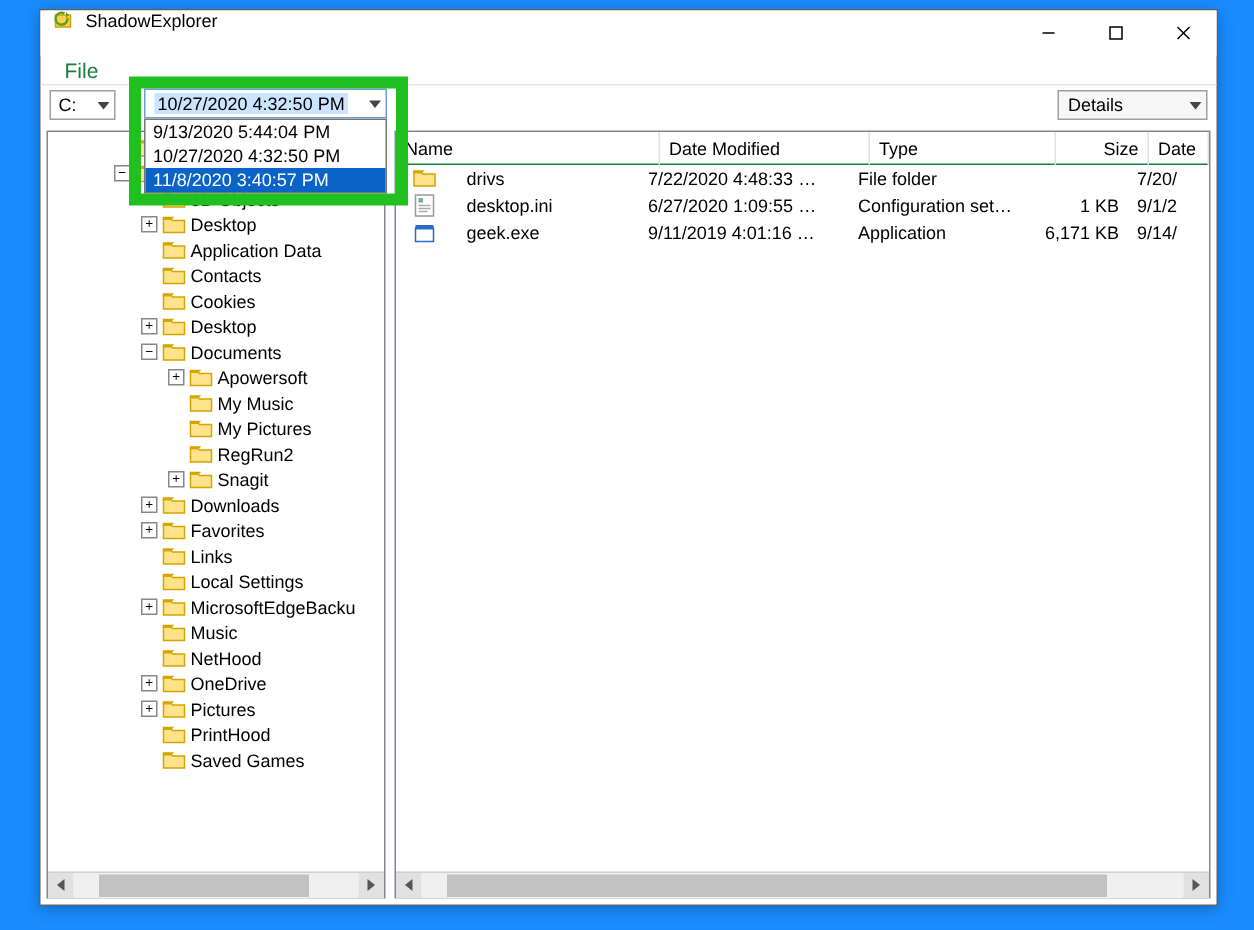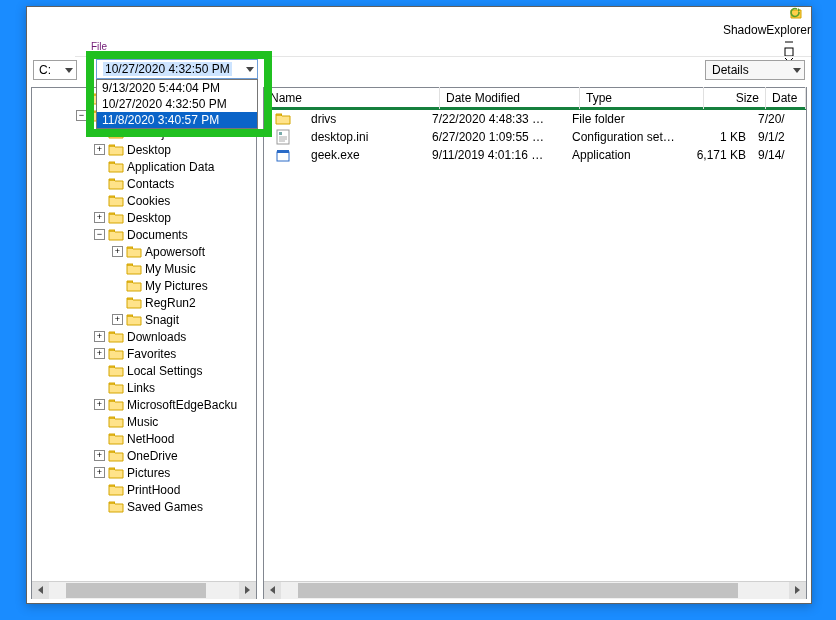--- a/index.html
+++ b/index.html
@@ -22,42 +22,40 @@
     background: #fff;
     border: 1px solid #606060;
     box-shadow: 0 2px 10px rgba(0,0,0,.25);
     display: flex;
     flex-direction: column;
   }
   .titlebar {
     height: 30px;
     background: #fff;
     display: flex;
-    align-items: flex-end;
+    align-items: flex-start;
     padding: 0 0 0 8px;
-    flex-direction: column;
   }
   .titlebar .app-icon {
     width: 16px; height:16px; margin-right:6px;
     display:flex; align-items:center; justify-content:center;
   }
   .titlebar .title { flex: 1; color:#000; font-size:12px; }
   .winbtn {
     width: 45px; height: 30px; display:flex; align-items:center; justify-content:center;
     color:#000;
   }
   .menubar {
     height: 20px;
     padding: 0 8px;
     display:flex;
     align-items:center;
-    font-size:10px;
-    color:#701a75;
+    font-size:14px;
+    color:#15803d;
     border-bottom: 1px solid #e5e5e5;
-    margin-left: 48px;
   }
   .menubar .menuitem { padding: 2px 8px; }
   .toolbar-row {
     height: 26px;
     display:flex;
     align-items:center;
     padding: 2px 6px;
     gap: 10px;
     position:relative;
   }
@@ -138,21 +136,21 @@
   }
   .listpane {
     flex:1;
     border:1px solid #828790;
     background:#fff;
     display:flex; flex-direction:column;
     min-height:0;
   }
   .list-header {
     display:flex;
-    border-bottom:3px solid #15803d;
+    border-bottom:1px solid #15803d;
     font-size:12px;
     color:#000;
     background:#fff;
     height: 22px;
     align-items:center;
   }
   .list-header .col {
     padding: 0 6px;
     border-right:1px solid #e0e0e0;
     line-height:22px;
@@ -459,32 +457,32 @@
           </div>
           <div class="treeitem">
             <span class="ind" style="width:62px"></span>
             <span class="expando none"></span>
             <span class="ticonf">
               <svg width="16" height="14" viewBox="0 0 16 14">
                 <path d="M1 3 L6 3 L7 4 L15 4 L15 12 L1 12 Z" fill="#ffe38a" stroke="#d4a500"></path>
                 <path d="M1 3 L6 3 L7 2 L1 2 Z" fill="#ffcf4a" stroke="#d4a500"></path>
               </svg>
             </span>
+            <span class="tlabel">Links</span>
+          </div>
+          <div class="treeitem">
+            <span class="ind" style="width:62px"></span>
+            <span class="expando none"></span>
+            <span class="ticonf">
+              <svg width="16" height="14" viewBox="0 0 16 14">
+                <path d="M1 3 L6 3 L7 4 L15 4 L15 12 L1 12 Z" fill="#ffe38a" stroke="#d4a500"></path>
+                <path d="M1 3 L6 3 L7 2 L1 2 Z" fill="#ffcf4a" stroke="#d4a500"></path>
+              </svg>
+            </span>
             <span class="tlabel">Local Settings</span>
-          </div>
-          <div class="treeitem">
-            <span class="ind" style="width:62px"></span>
-            <span class="expando none"></span>
-            <span class="ticonf">
-              <svg width="16" height="14" viewBox="0 0 16 14">
-                <path d="M1 3 L6 3 L7 4 L15 4 L15 12 L1 12 Z" fill="#ffe38a" stroke="#d4a500"></path>
-                <path d="M1 3 L6 3 L7 2 L1 2 Z" fill="#ffcf4a" stroke="#d4a500"></path>
-              </svg>
-            </span>
-            <span class="tlabel">Links</span>
           </div>
           <div class="treeitem">
             <span class="ind" style="width:62px"></span>
             <span class="expando">+</span>
             <span class="ticonf">
               <svg width="16" height="14" viewBox="0 0 16 14">
                 <path d="M1 3 L6 3 L7 4 L15 4 L15 12 L1 12 Z" fill="#ffe38a" stroke="#d4a500"></path>
                 <path d="M1 3 L6 3 L7 2 L1 2 Z" fill="#ffcf4a" stroke="#d4a500"></path>
               </svg>
             </span>

